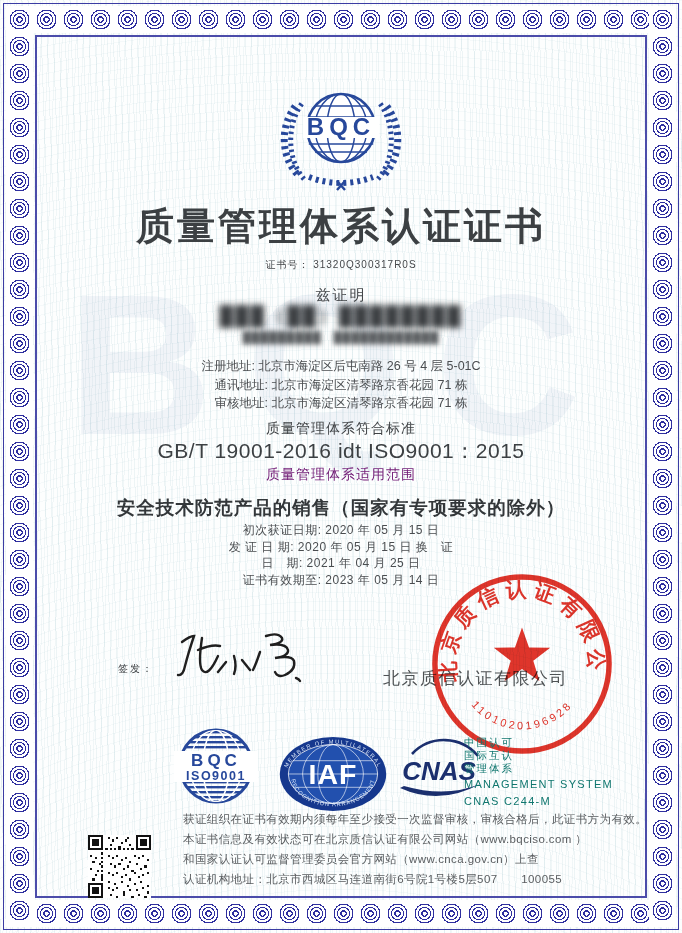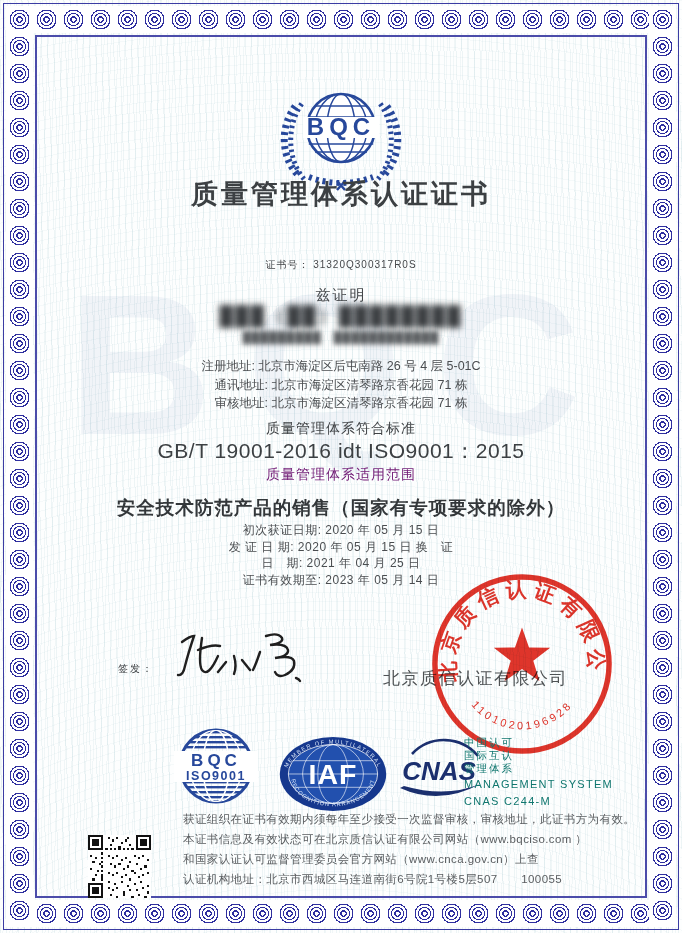--- a/index.html
+++ b/index.html
@@ -20,21 +20,21 @@
   .frame-bottom{bottom:6px;left:6px;right:6px;height:27px;}
   .frame-left{top:6px;bottom:6px;left:6px;width:27px;}
   .frame-right{top:6px;bottom:6px;right:6px;width:27px;}
   .frame-inner-line{position:absolute;inset:35px;border:2px solid #4b4caa;}
   
   .watermark{position:absolute;top:265px;left:0;right:0;text-align:center;
     font-size:200px;font-weight:700;letter-spacing:34px;color:rgba(80,120,175,0.07);
     pointer-events:none;line-height:1;}
   
   .row{position:absolute;left:45px;right:45px;text-align:center;}
-  .title{top:176px;font-size:27px;font-weight:700;color:#3c4043;letter-spacing:3px;}
+  .title{top:201px;font-size:38px;font-weight:700;color:#3c4043;letter-spacing:3px;}
   .cert-line{top:258px;font-size:10px;color:#44474a;letter-spacing:1px;}
   .certify{top:286px;font-size:15px;color:#44474a;letter-spacing:2px;}
   .company{top:303px;font-size:19px;font-weight:700;color:#3a3d40;letter-spacing:2px;filter:blur(3px);}
   .credit{top:330px;font-size:11px;color:#55585b;letter-spacing:1px;filter:blur(2.4px);}
   .addresses{top:357px;font-size:12.5px;color:#4a4d50;line-height:18.5px;}
   .std-caption{top:420px;font-size:14px;color:#3f4245;letter-spacing:1px;}
   .std-code{top:437px;font-size:21px;color:#3c4043;letter-spacing:0.5px;}
   .scope-caption{top:466px;font-size:14px;color:#701a75;letter-spacing:1px;}
   .scope{top:487px;font-size:18.5px;font-weight:600;color:#33373a;letter-spacing:1px;margin-top:8px;}
   .dates{top:522px;font-size:12px;color:#4a4d50;line-height:16.5px;letter-spacing:0.5px;}
@@ -222,18 +222,18 @@
       M1 9h1v1h-1zM3 10h1v1h-1zM2 12h1v1h-1zM5 13h1v1h-1zM1 15h1v1h-1zM4 16h1v1h-1zM3 18h1v1h-1zM6 19h1v1h-1zM2 20h1v1h-1z
       M9 9h1v1h-1zM11 10h1v1h-1zM13 9h1v1h-1zM15 11h1v1h-1zM17 10h1v1h-1zM19 12h1v1h-1zM21 9h1v1h-1zM23 10h1v1h-1zM25 9h1v1h-1zM27 11h1v1h-1z
       M10 13h1v1h-1zM12 14h1v1h-1zM14 13h1v1h-1zM16 15h1v1h-1zM18 14h1v1h-1zM20 16h1v1h-1zM22 13h1v1h-1zM24 15h1v1h-1zM26 14h1v1h-1z
       M9 17h1v1h-1zM11 18h1v1h-1zM13 17h1v1h-1zM15 19h1v1h-1zM17 18h1v1h-1zM19 20h1v1h-1zM21 17h1v1h-1zM23 19h1v1h-1zM25 18h1v1h-1zM27 17h1v1h-1z
       M9 21h1v1h-1zM12 22h1v1h-1zM15 21h1v1h-1zM18 23h1v1h-1zM21 22h1v1h-1zM24 21h1v1h-1zM27 23h1v1h-1z
       M9 24h1v1h-1zM11 25h1v1h-1zM13 24h1v1h-1zM16 26h1v1h-1zM19 25h1v1h-1zM22 25h1v1h-1zM25 24h1v1h-1zM27 26h1v1h-1z
       M10 27h1v1h-1zM13 28h1v1h-1zM16 27h1v1h-1zM20 28h1v1h-1zM23 27h1v1h-1zM26 28h1v1h-1z"></path>
   </svg>
 
   <div class="footer-lines">
-    <div>获证组织在证书有效期内须每年至少接受一次监督审核，审核地址，此证书方为有效。</div>
+    <div>获证组织在证书有效期内须每年至少接受一次监督审核，审核合格后，此证书方为有效。</div>
     <div>本证书信息及有效状态可在北京质信认证有限公司网站（www.bqciso.com ）</div>
     <div>和国家认证认可监督管理委员会官方网站（www.cnca.gov.cn）上查</div>
     <div>认证机构地址：北京市西城区马连道南街6号院1号楼5层507　　100055</div>
   </div>
 </div>
 
 </body></html>

